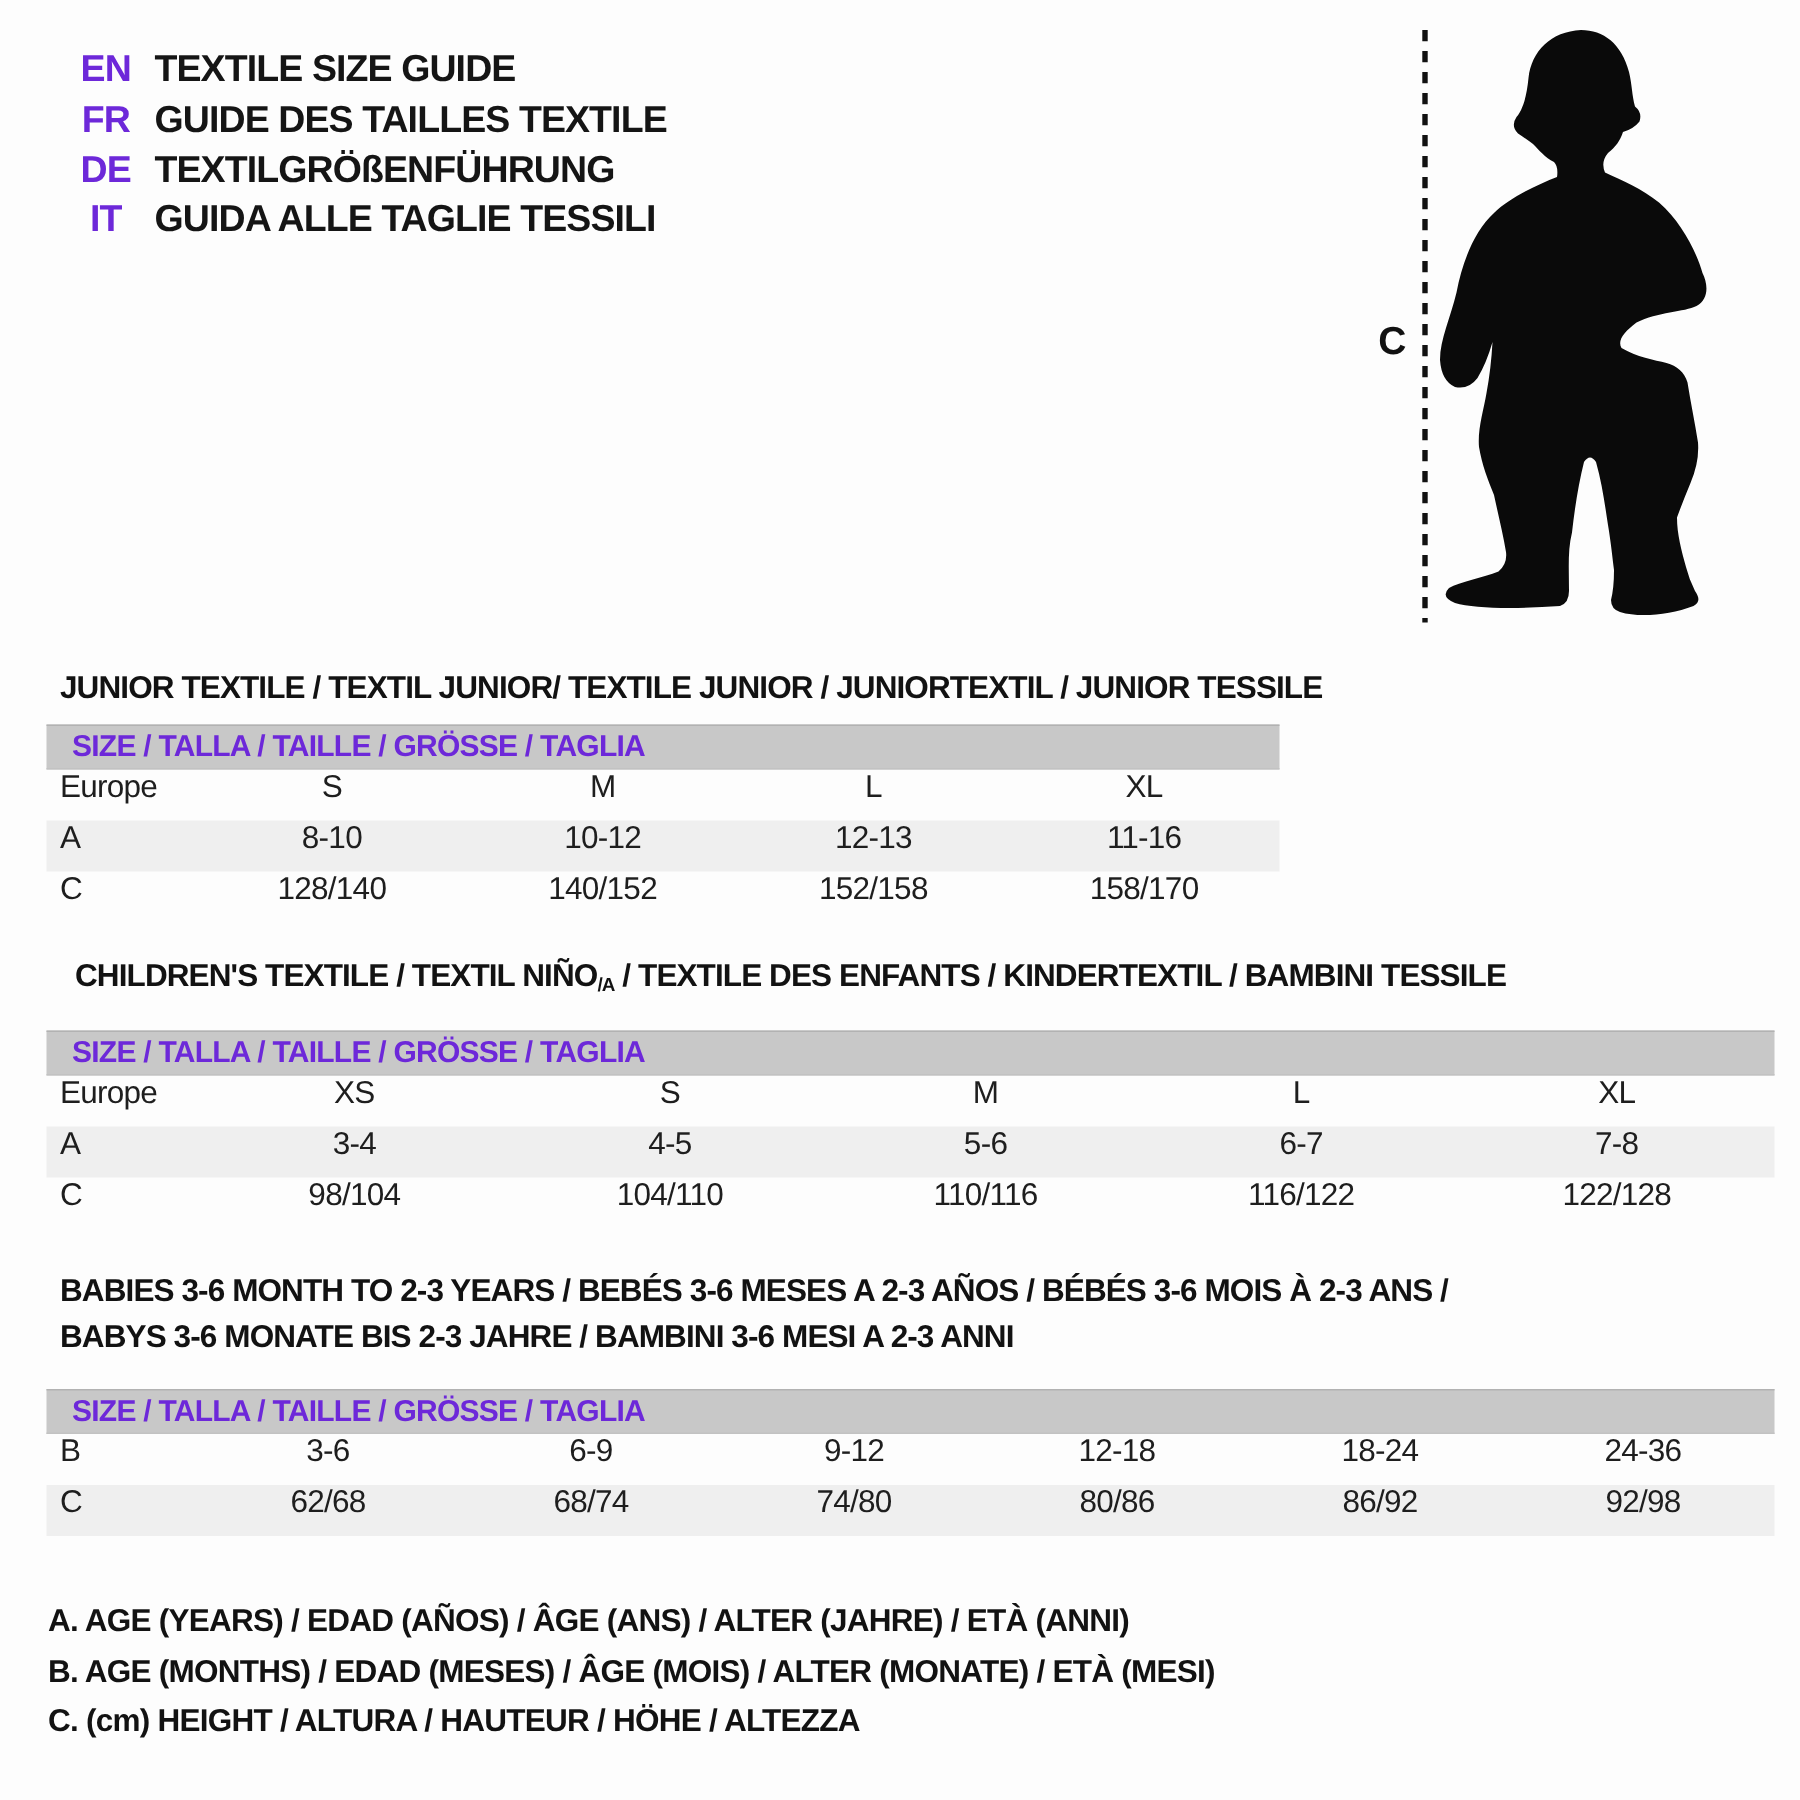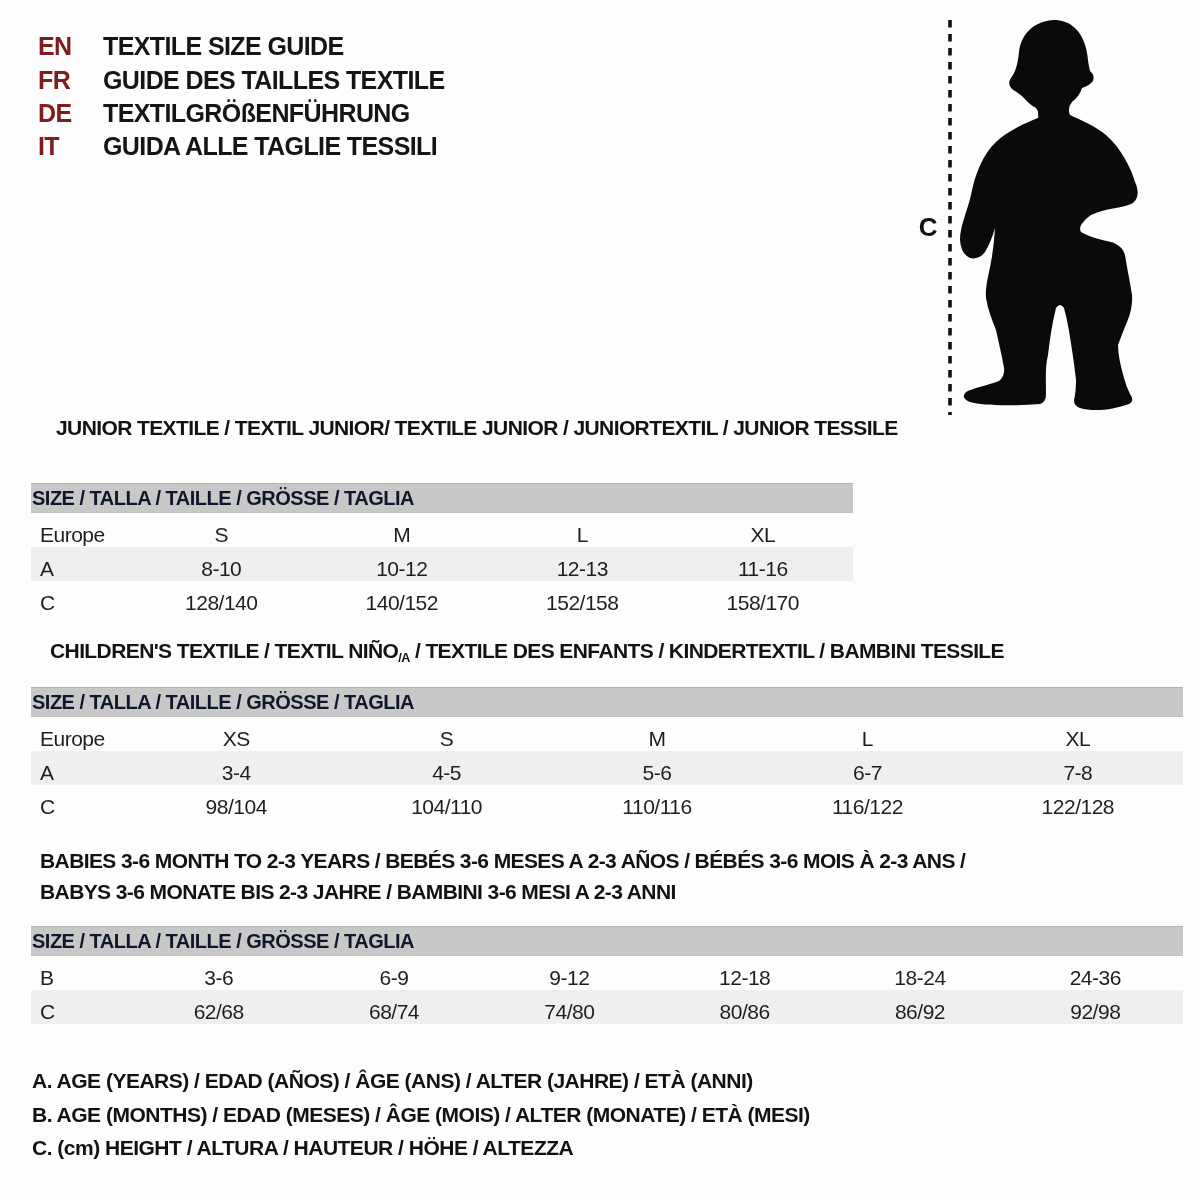--- a/index.html
+++ b/index.html
@@ -9,46 +9,46 @@
     background:#fdfdfd;
     font-family:"Liberation Sans", sans-serif;
     color:#1a1a1a;
     overflow:hidden;
     font-stretch:condensed;
   }
 
   
   .lang-block { position:absolute; left:38px; top:30px; }
   .lang-row { display:flex; height:33.4px; align-items:center; }
-  .lang-code { width:65px; font-weight:700; font-size:25px; letter-spacing:-0.6px; color:#7f1d1d; }
+  .lang-code { width:65px; font-weight:700; font-size:25px; letter-spacing:-0.6px; color:#6d28d9;text-align:center; }
   .lang-label { font-weight:700; font-size:25px; letter-spacing:-0.6px; color:#151515; white-space:nowrap; }
 
   
   .figure-svg { position:absolute; left:913px; top:12px; width:232px; height:408px; }
   .measure-label { position:absolute; left:914px; top:212px; width:28px; text-align:center;
                    font-weight:700; font-size:26px; letter-spacing:-0.5px; color:#111; }
 
   
   .sec-heading { position:absolute; left:40px; font-weight:700; font-size:21px;
                  letter-spacing:-0.6px; color:#121212; white-space:nowrap; }
   .sub-part { font-size:0.6em; vertical-align:-0.28em; }
-  .heading-junior   { top:416px;margin-left:16px; }
+  .heading-junior   { top:447px; }
   .heading-children { top:639px;margin-left:10px; }
   .heading-babies   { top:845px; line-height:31px; }
 
   
   .size-table { position:absolute; left:31px; }
   .t-junior   { top:483px; width:822px; }
   .t-children { top:687px; width:1152px; }
   .t-babies   { top:926px; width:1152px; }
 
-  .thead { height:30px; line-height:28px; background:#c8c8c8; color:#0f172a;
-           font-weight:700; font-size:20px; letter-spacing:-0.5px; padding-left:1px;
+  .thead { height:30px; line-height:28px; background:#c8c8c8; color:#6d28d9;
+           font-weight:700; font-size:20px; letter-spacing:-0.5px; padding-left:17px;
            border-top:1px solid #b2b2b2; border-bottom:1px solid #c2c2c2; }
-  .trow { display:flex; height:34px; align-items:flex-end;
+  .trow { display:flex; height:34px; align-items:flex-start;
           font-size:21px; letter-spacing:-0.5px; color:#1e1e1e; }
   .trow.shaded { background:#efefef; }
   .tlabel { width:100px; padding-left:9px; }
   .tcell  { flex:1; text-align:center; }
 
   
   .legend-block { position:absolute; left:32px; top:1064px; }
   .legend-line { font-weight:700; font-size:21px; letter-spacing:-0.5px;
                  line-height:33.5px; color:#121212; white-space:nowrap; }
 </style>

